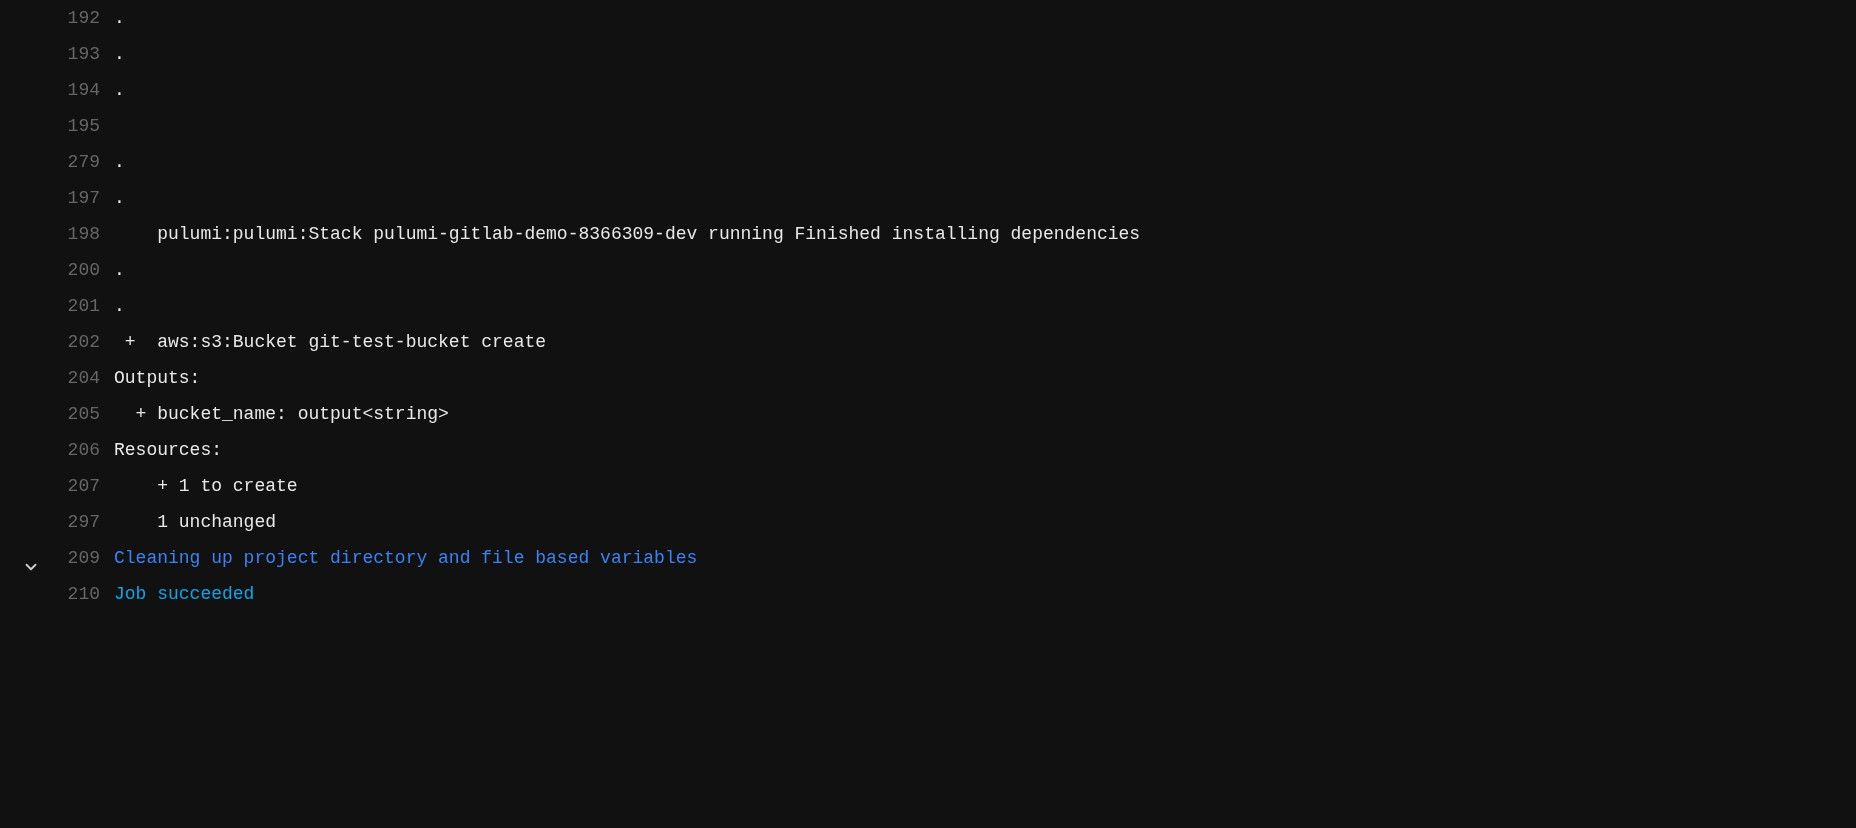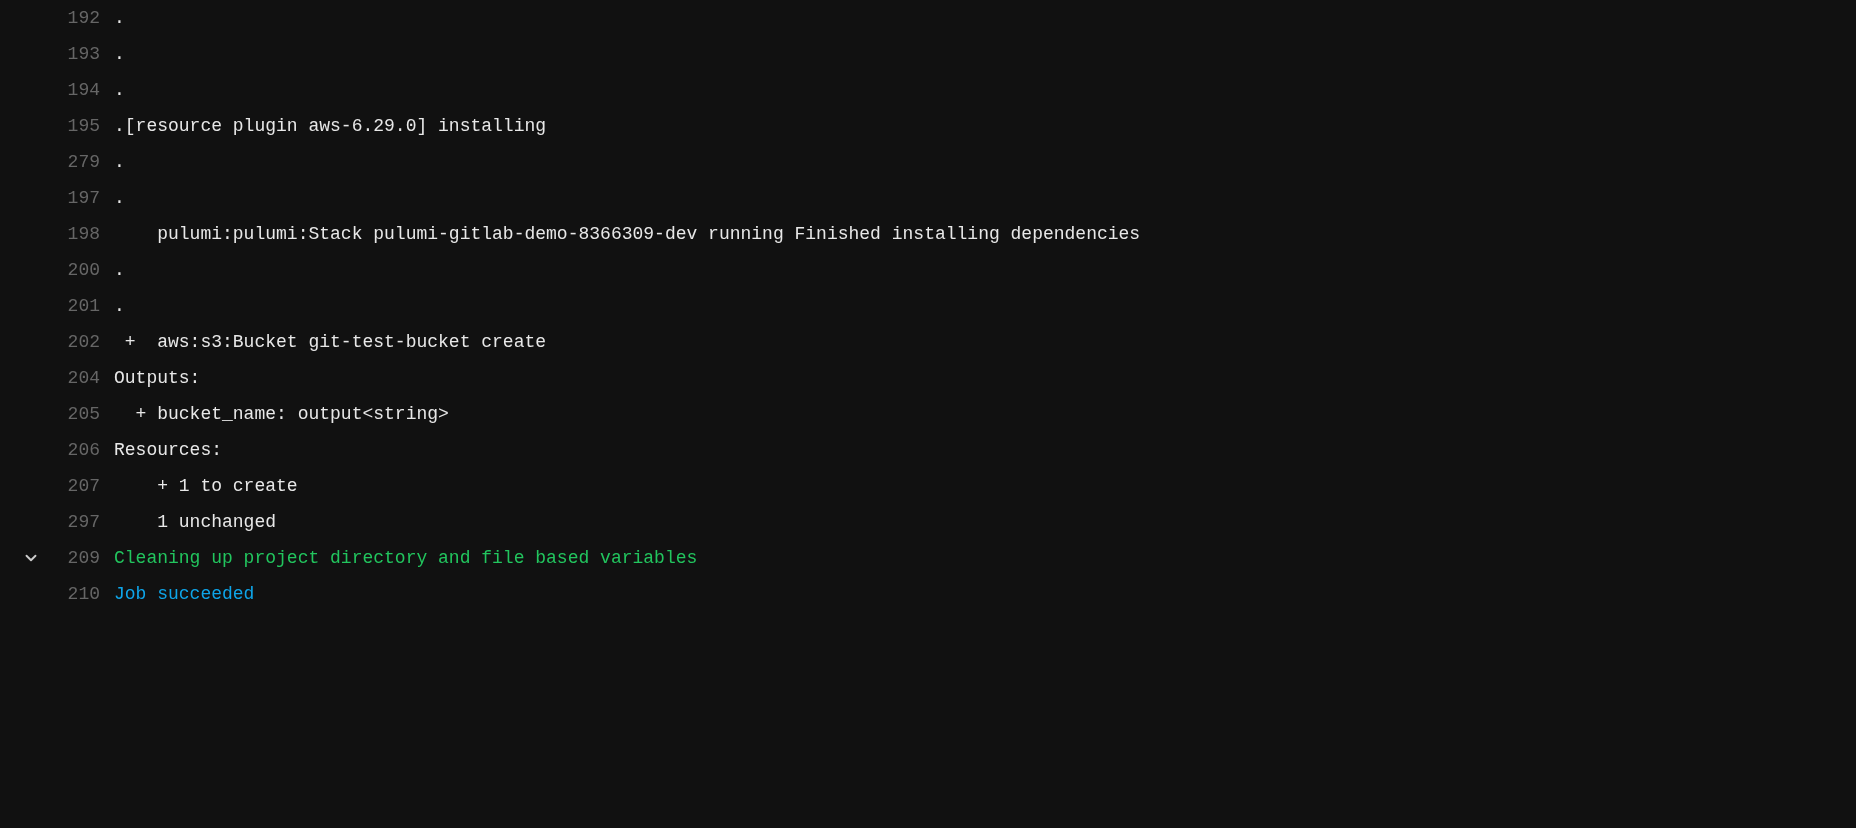--- a/index.html
+++ b/index.html
@@ -17,21 +17,21 @@
       width: 1856px;
       height: 828px;
       overflow: hidden;
     }
     .log-container {
       padding-left: 12px;
       padding-top: 0;
     }
     .log-line {
       display: flex;
-      align-items: center;
+      align-items: flex-end;
       white-space: pre;
     }
     .gutter {
       width: 38px;
       display: flex;
       justify-content: center;
       align-items: center;
       flex-shrink: 0;
     }
     .chevron {
@@ -45,34 +45,34 @@
       text-align: right;
       flex-shrink: 0;
       padding-right: 0;
       user-select: none;
     }
     .line-content {
       padding-left: 14px;
       color: #e8e8e8;
     }
     .teal {
-      color: #22c55e;
+      color: #3b82f6;
     }
     .green {
       color: #0ea5e9;
     }
   </style>
 </head>
 <body>
 
 <div class="log-container" id="log-container">
     <div class="log-line"><div class="gutter"></div><div class="line-number">192</div><div class="line-content ">.</div></div>
     <div class="log-line"><div class="gutter"></div><div class="line-number">193</div><div class="line-content ">.</div></div>
     <div class="log-line"><div class="gutter"></div><div class="line-number">194</div><div class="line-content ">.</div></div>
-    <div class="log-line"><div class="gutter"></div><div class="line-number">195</div><div class="line-content ">.[resource plugin aws-6.29.0] installing</div></div>
+    <div class="log-line"><div class="gutter"></div><div class="line-number">195</div></div>
     <div class="log-line"><div class="gutter"></div><div class="line-number">279</div><div class="line-content ">.</div></div>
     <div class="log-line"><div class="gutter"></div><div class="line-number">197</div><div class="line-content ">.</div></div>
     <div class="log-line"><div class="gutter"></div><div class="line-number">198</div><div class="line-content ">    pulumi:pulumi:Stack pulumi-gitlab-demo-8366309-dev running Finished installing dependencies</div></div>
     <div class="log-line"><div class="gutter"></div><div class="line-number">200</div><div class="line-content ">.</div></div>
     <div class="log-line"><div class="gutter"></div><div class="line-number">201</div><div class="line-content ">.</div></div>
     <div class="log-line"><div class="gutter"></div><div class="line-number">202</div><div class="line-content "> +  aws:s3:Bucket git-test-bucket create</div></div>
     <div class="log-line"><div class="gutter"></div><div class="line-number">204</div><div class="line-content ">Outputs:</div></div>
     <div class="log-line"><div class="gutter"></div><div class="line-number">205</div><div class="line-content ">  + bucket_name: output&lt;string&gt;</div></div>
     <div class="log-line"><div class="gutter"></div><div class="line-number">206</div><div class="line-content ">Resources:</div></div>
     <div class="log-line"><div class="gutter"></div><div class="line-number">207</div><div class="line-content ">    + 1 to create</div></div>

